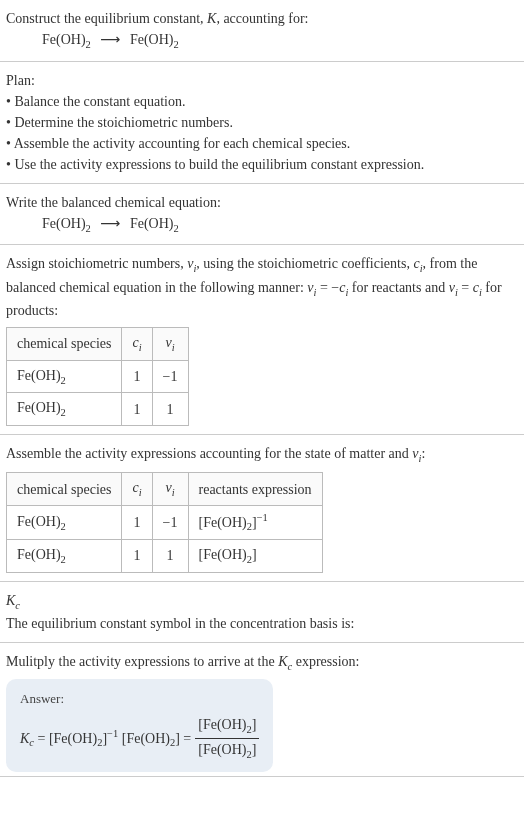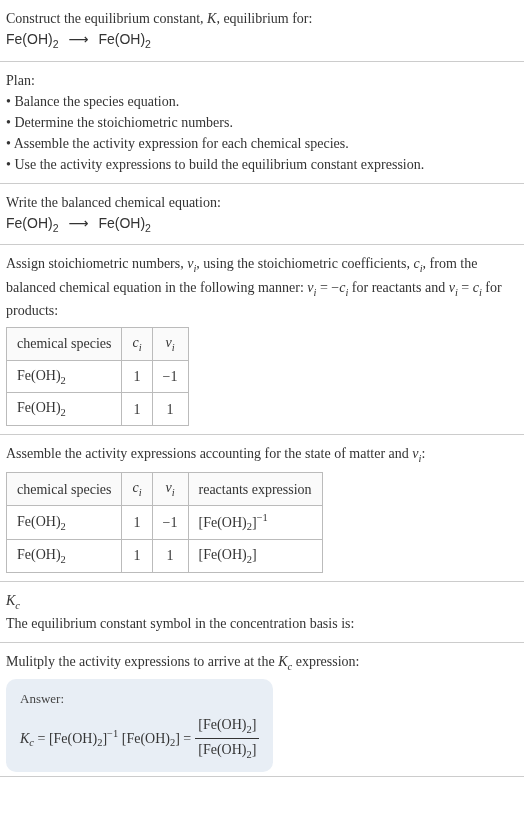--- a/index.html
+++ b/index.html
@@ -13,21 +13,22 @@
       width: 524px;
       font-size: 14px;
       color: #333;
       line-height: 1.5;
     }
     .section {
       padding: 8px 6px;
       border-bottom: 1px solid #ccc;
     }
     .equation {
-      font-family: Liberation Sans, sans-serif;
+      font-family: Liberation Serif, serif;
+      margin-left: 36px;
     }
     .arrow {
       display: inline-block;
       margin: 0 6px;
     }
     .subscript {
       font-size: 0.75em;
       vertical-align: sub;
     }
     .superscript {
@@ -95,35 +96,35 @@
     }
     .multiply-section {
       padding-bottom: 4px;
     }
   </style>
 </head>
 <body>
 
 <div class="section">
   <div>
-    <span>Construct the equilibrium constant, </span><span class="italic">K</span><span>, equilibrium for:</span>
+    <span>Construct the equilibrium constant, </span><span class="italic">K</span><span>, accounting for:</span>
   </div>
   <div class="equation">
     <span>Fe(OH)</span><span class="subscript">2</span>
     <span class="arrow">⟶</span>
     <span>Fe(OH)</span><span class="subscript">2</span>
   </div>
 </div>
 
 <div class="section">
   <div>Plan:</div>
   <ul class="bullet-list">
-    <li>Balance the species equation.</li>
+    <li>Balance the constant equation.</li>
     <li>Determine the stoichiometric numbers.</li>
-    <li>Assemble the activity expression for each chemical species.</li>
+    <li>Assemble the activity accounting for each chemical species.</li>
     <li>Use the activity expressions to build the equilibrium constant expression.</li>
   </ul>
 </div>
 
 <div class="section">
   <div>Write the balanced chemical equation:</div>
   <div class="equation">
     <span>Fe(OH)</span><span class="subscript">2</span>
     <span class="arrow">⟶</span>
     <span>Fe(OH)</span><span class="subscript">2</span>

